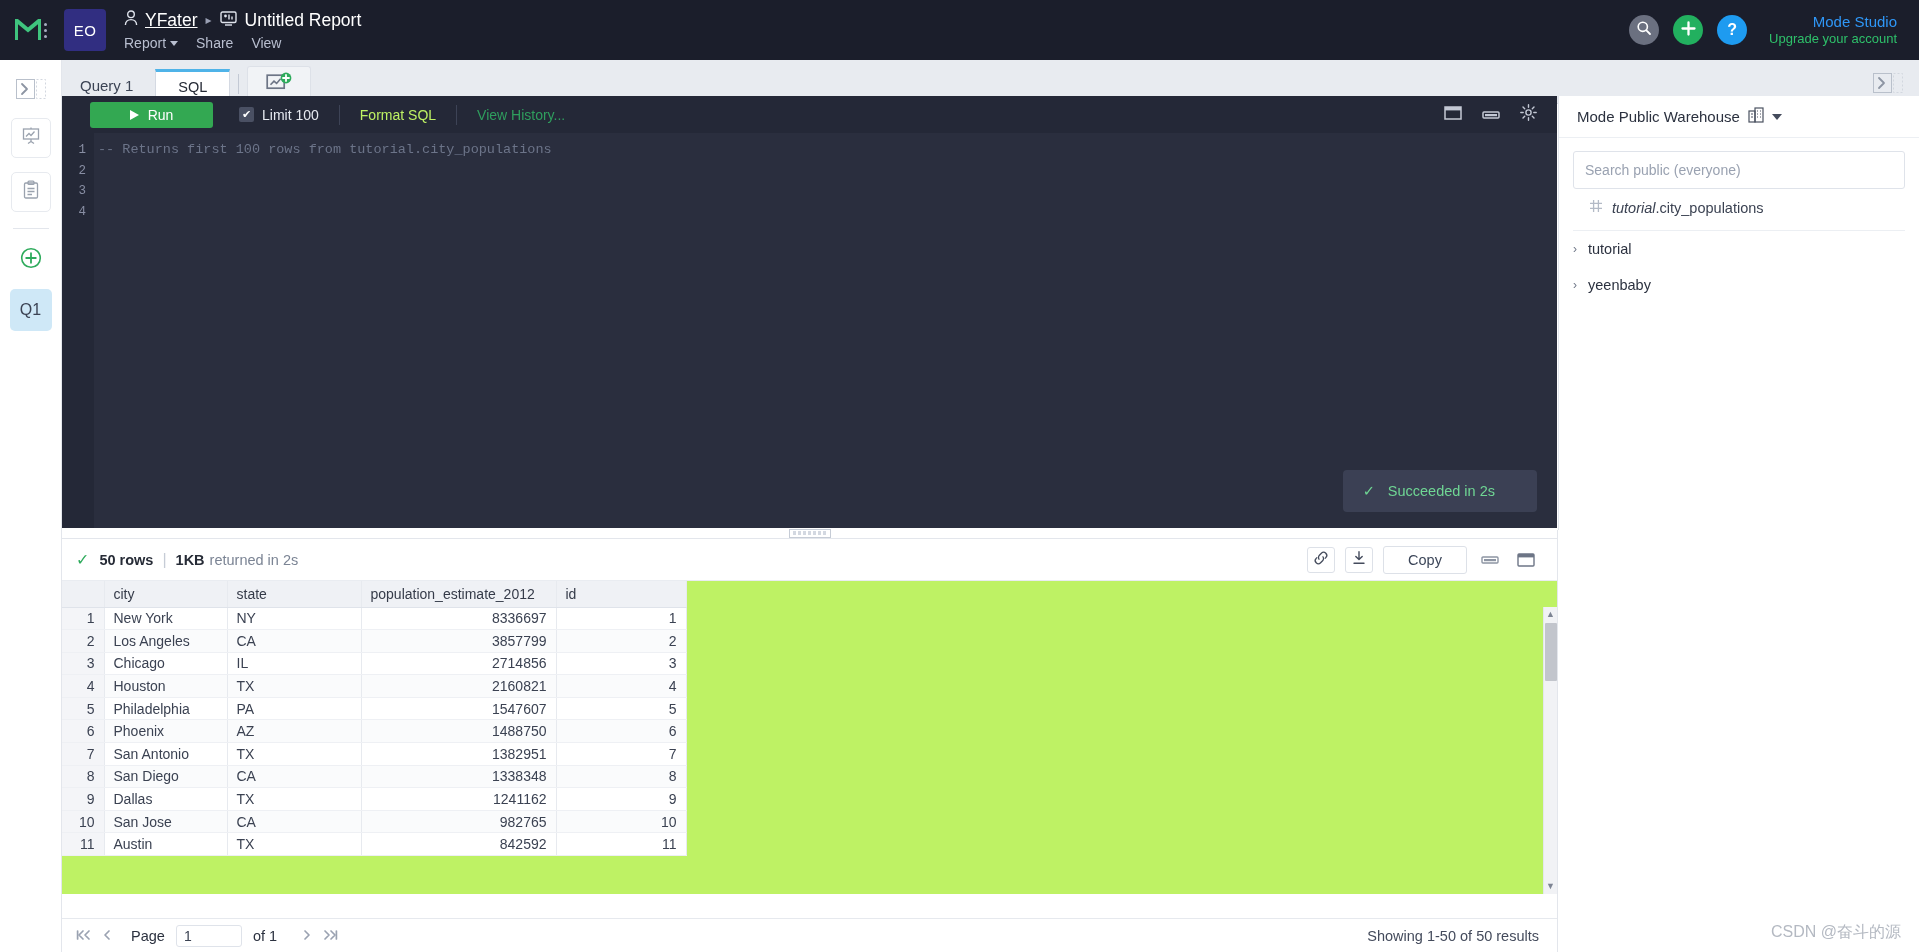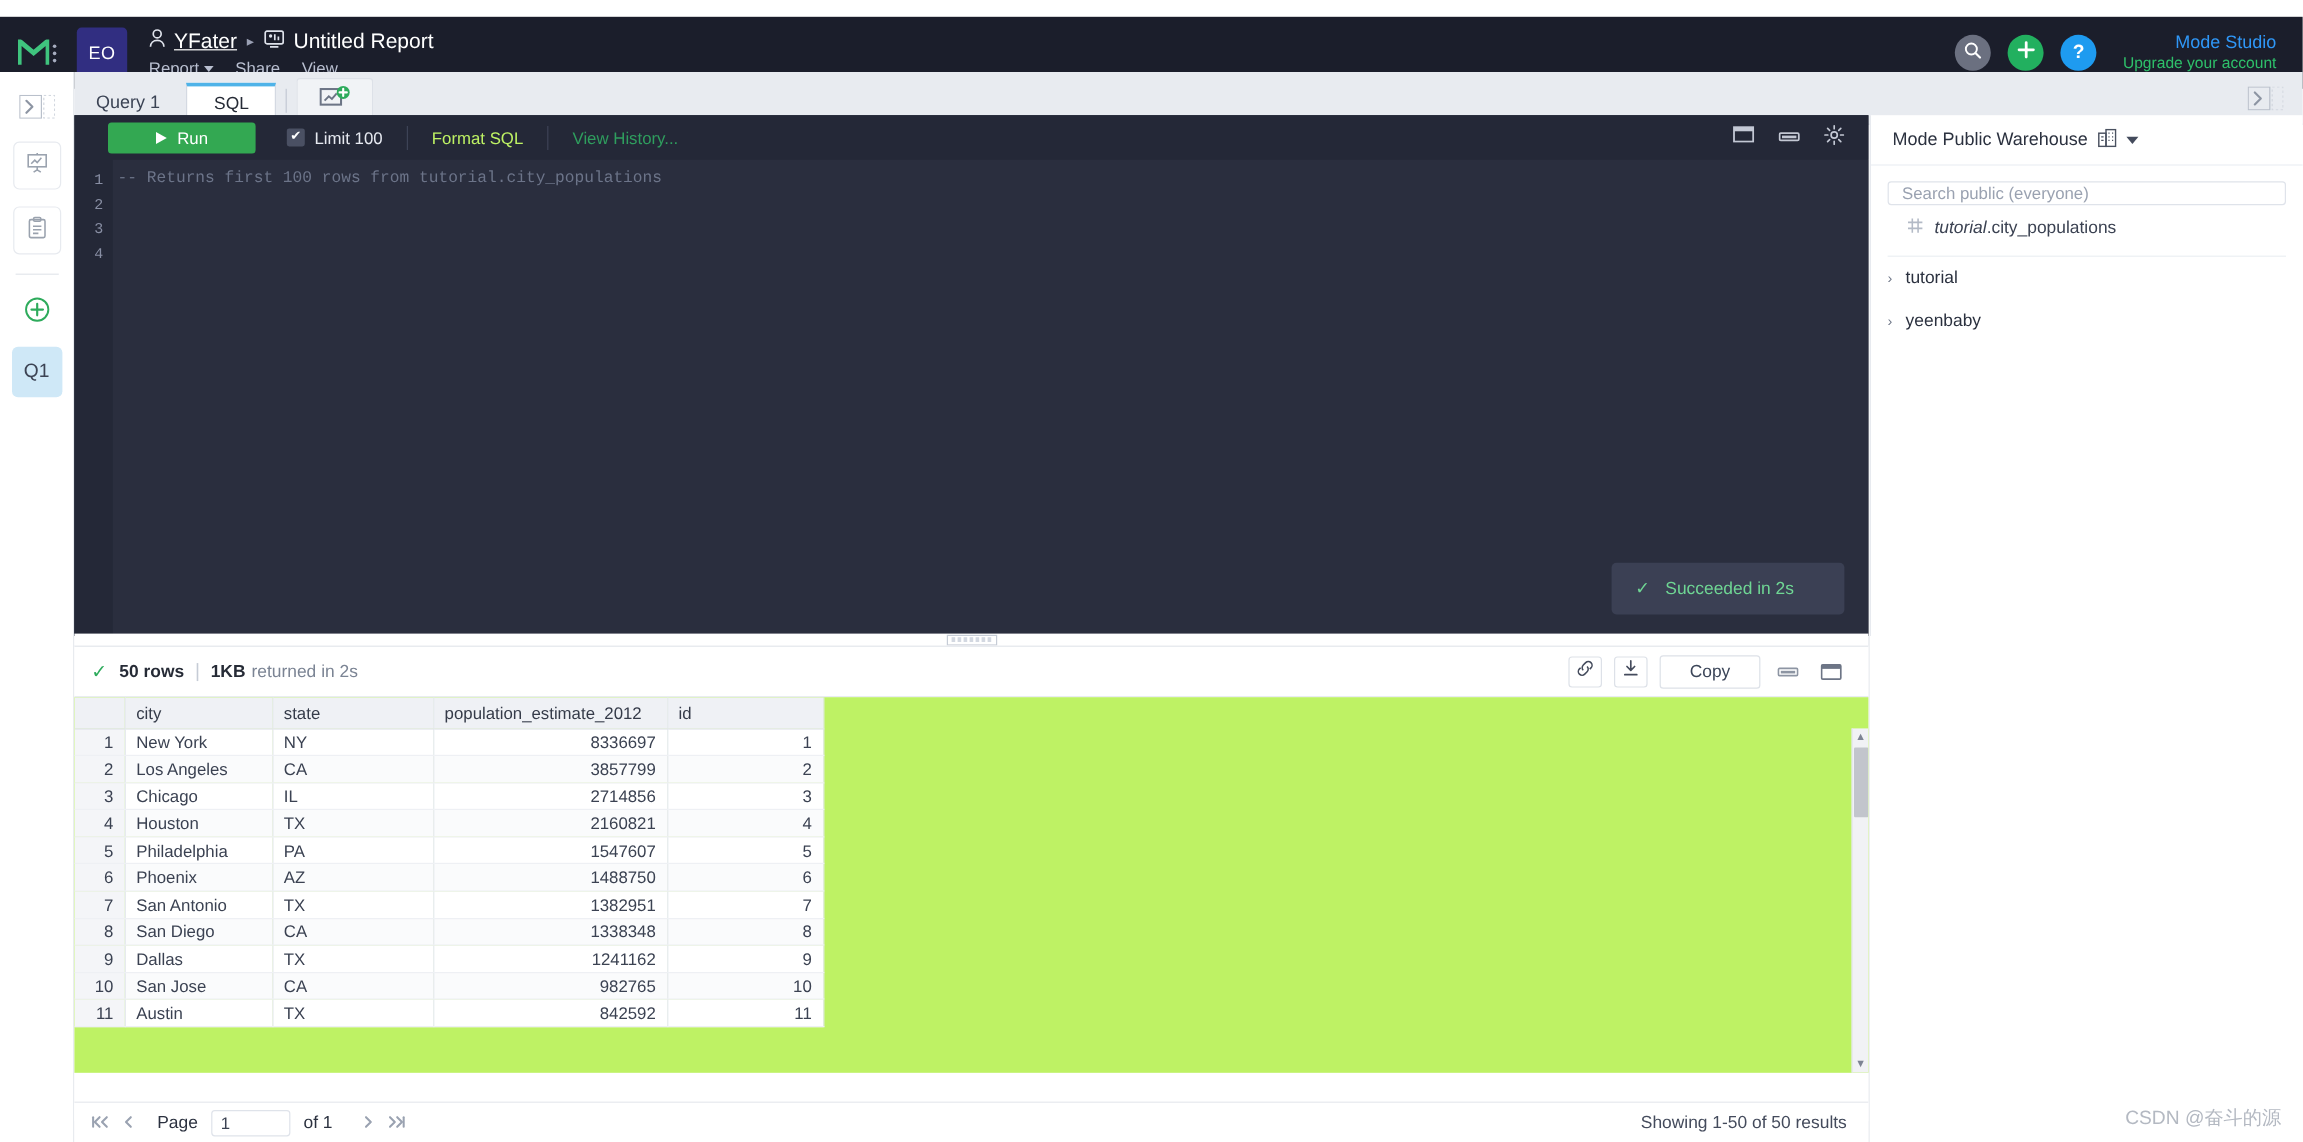--- a/index.html
+++ b/index.html
@@ -6,21 +6,21 @@
   html, body {
     width: 1919px; height: 952px;
     font-family: "Liberation Sans", sans-serif;
     background: #ffffff;
     overflow: hidden;
   }
   body { position: relative; }
 
   
   .topbar {
-    position: absolute; left: 0; top: 14px; width: 1919px; height: 60px;
+    position: absolute; left: 0; top: 0; width: 1919px; height: 60px;
     background: #1b1e2b;
     display: flex; align-items: center;
   }
   .mode-logo {
     width: 62px; height: 60px;
     display: flex; align-items: center; justify-content: center;
     gap: 3px;
   }
   .m-glyph { width: 26px; height: 22px; position: relative; }
   .m-dots { display: flex; flex-direction: column; gap: 3px; }
@@ -170,21 +170,21 @@
     position: absolute; left: 1558px; top: 96px; width: 361px; height: 434px;
     background: #ffffff; border-left: 1px solid #e1e5ec;
   }
   .schema-head {
     height: 42px; display: flex; align-items: center; gap: 8px;
     padding: 0 18px; border-bottom: 1px solid #eceff3;
     font-size: 15px; color: #2b313f;
   }
   .schema-caret { width:0;height:0;border-left:5px solid transparent;border-right:5px solid transparent;border-top:6px solid #444b5c; cursor:pointer; }
   .schema-search {
-    margin: 13px 14px 0; height: 20px; border: 1px solid #dfe3ea; border-radius: 3px;
+    margin: 13px 14px 0; height: 38px; border: 1px solid #dfe3ea; border-radius: 3px;
     display: flex; align-items: center; padding: 0 11px;
   }
   .schema-search input {
     border: none; outline: none; width: 100%; font-size: 14px; color: #3b4252;
     font-family: "Liberation Sans", sans-serif; background: transparent;
   }
   .schema-search input::placeholder { color: #9aa2b1; }
   .schema-result {
     display: flex; align-items: center; gap: 9px; padding: 10px 14px 10px 30px;
     font-size: 14.5px; color: #3b4252; cursor: pointer;

